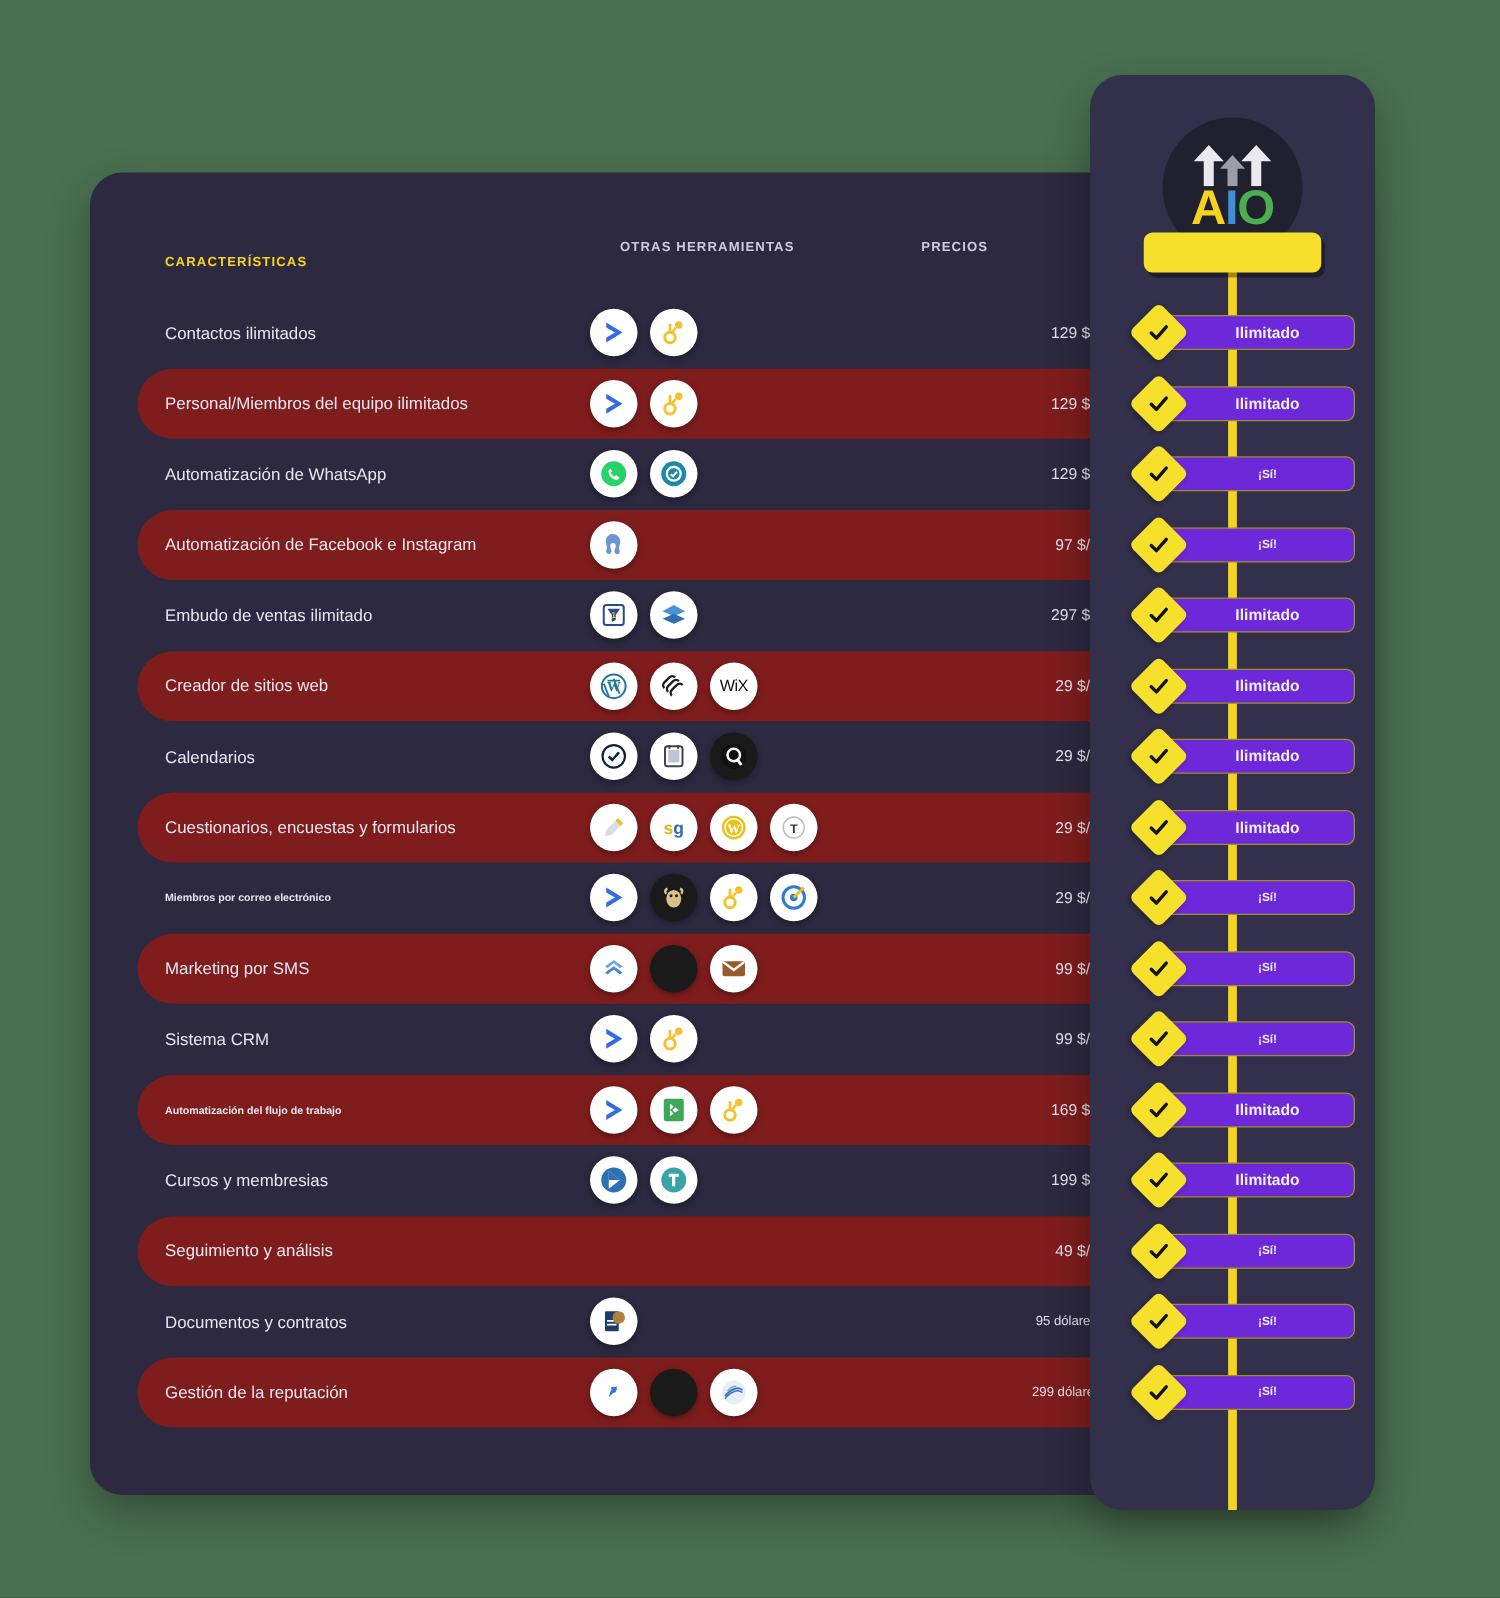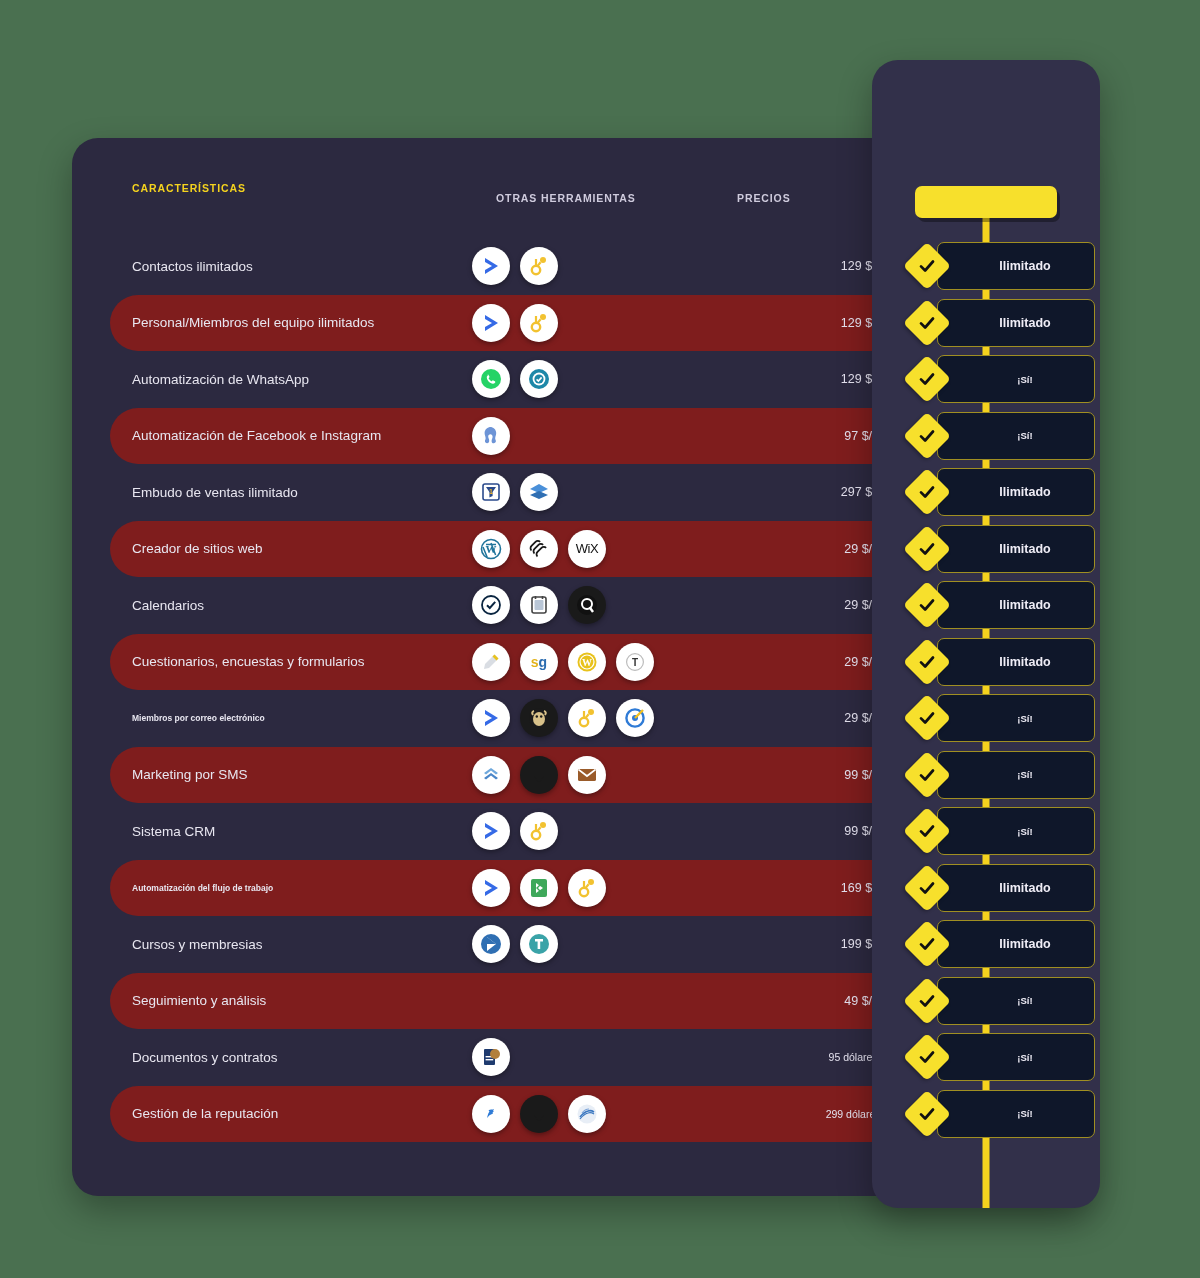--- a/index.html
+++ b/index.html
@@ -23,21 +23,21 @@
 
   
   .col-head {
     position: absolute;
     font-size: 10.5px;
     font-weight: 700;
     letter-spacing: .9px;
     text-transform: uppercase;
     white-space: nowrap;
   }
-  #head-features { left: 60px;  top: 44px; color: #f5d31e; }
+  #head-features { left: 60px;  top: 66px; color: #f5d31e; }
   #head-tools    { left: 408px; top: 54px; color: #cfcbdd; margin-left: 16px; }
   #head-prices   { left: 665px; top: 54px; color: #cfcbdd; }
 
   
   #rows { position: absolute; left: 0; top: 100px; width: 1012px; }
   .row {
     position: relative;
     height: 56.5px;
     margin: 0 38px;
     border-radius: 30px;
@@ -136,23 +136,23 @@
     left: 0; top: 178px;
     width: 228px;
   }
   .badge-row {
     position: relative;
     height: 56.5px;
     display: flex; align-items: center;
   }
   .badge {
     position: absolute;
-    left: 65px;
-    width: 158px; height: 48px;
-    background: #0f172a;
+    left: 54px;
+    width: 158px; height: 28px;
+    background: #6d28d9;
     border: 1.4px solid #a08f22;
     border-radius: 7px;
     display: flex; align-items: center; justify-content: center;
   }
   .badge-label {
     color: #efedf6;
     font-size: 12.5px;
     font-weight: 700;
     white-space: nowrap;
     padding-left: 18px;
@@ -516,20 +516,30 @@
           </div>
           <div class="price small">299 dólares al mes</div>
         </div>
       </div>
   </div>
 
   <div id="aio-panel">
 
     <div id="aio-line"></div>
 
+    <div id="aio-logo">
+      <svg id="aio-arrows" viewBox="0 0 70 34">
+        <path d="M12 34 V14 H4 L16 1 L28 14 H20 V34 Z" fill="#e9e9ef"></path>
+        <path d="M31 34 V20 H25 L35 9 L45 20 H39 V34 Z" fill="#9d9daa"></path>
+        <path d="M50 34 V14 H42 L54 1 L66 14 H58 V34 Z" fill="#e9e9ef"></path>
+      </svg>
+      <div id="aio-word">
+        <span class="a">A</span><span class="i">I</span><span class="o">O</span>
+      </div>
+    </div>
 
     <div id="aio-bar"></div>
 
     <div id="badges">
         <div class="badge-row">
           <div class="badge">
             <span class="badge-label">Ilimitado</span>
           </div>
           <div class="check">
             <svg width="18" height="18" viewBox="0 0 24 24">

